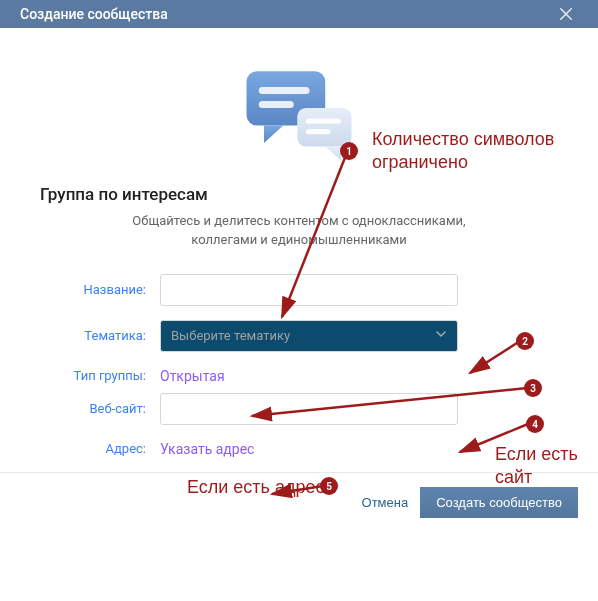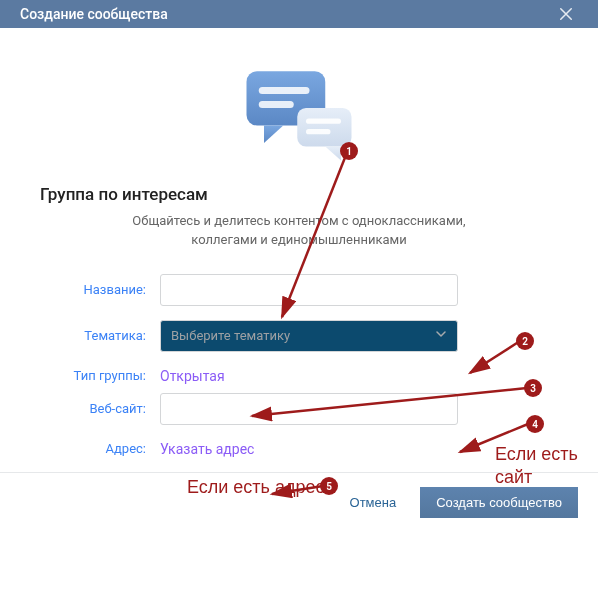--- a/index.html
+++ b/index.html
@@ -112,21 +112,20 @@
   .link-value {
     font-size: 14px;
     color: #8b5cf6;
     cursor: pointer;
   }
   .footer {
     border-top: 1px solid #e6e8ea;
     padding: 14px 20px;
     display: flex;
     justify-content: flex-end;
-    gap: 12px;
     align-items: center;
   }
   .btn-cancel {
     color: #2a6496;
     font-size: 13px;
     background: none;
     border: none;
     cursor: pointer;
     padding: 7px 12px;
   }
@@ -280,15 +279,16 @@
 
     <line x1="323" y1="486" x2="272" y2="494" stroke="#9e1b1b" stroke-width="2.5" marker-end="url(#ah)"></line>
   </svg>
 
   <div class="badge" style="left:340px;top:142px">1</div>
   <div class="badge" style="left:516px;top:332px">2</div>
   <div class="badge" style="left:524px;top:379px">3</div>
   <div class="badge" style="left:526px;top:415px">4</div>
   <div class="badge" style="left:320px;top:477px">5</div>
 
+  <div class="anno-text" style="left:372px;top:128px;width:200px">Количество символов ограничено</div>
   <div class="anno-text" style="left:495px;top:443px;width:90px">Если есть сайт</div>
   <div class="anno-text" style="left:187px;top:476px">Если есть адрес</div>
 </div>
 
 </body></html>

